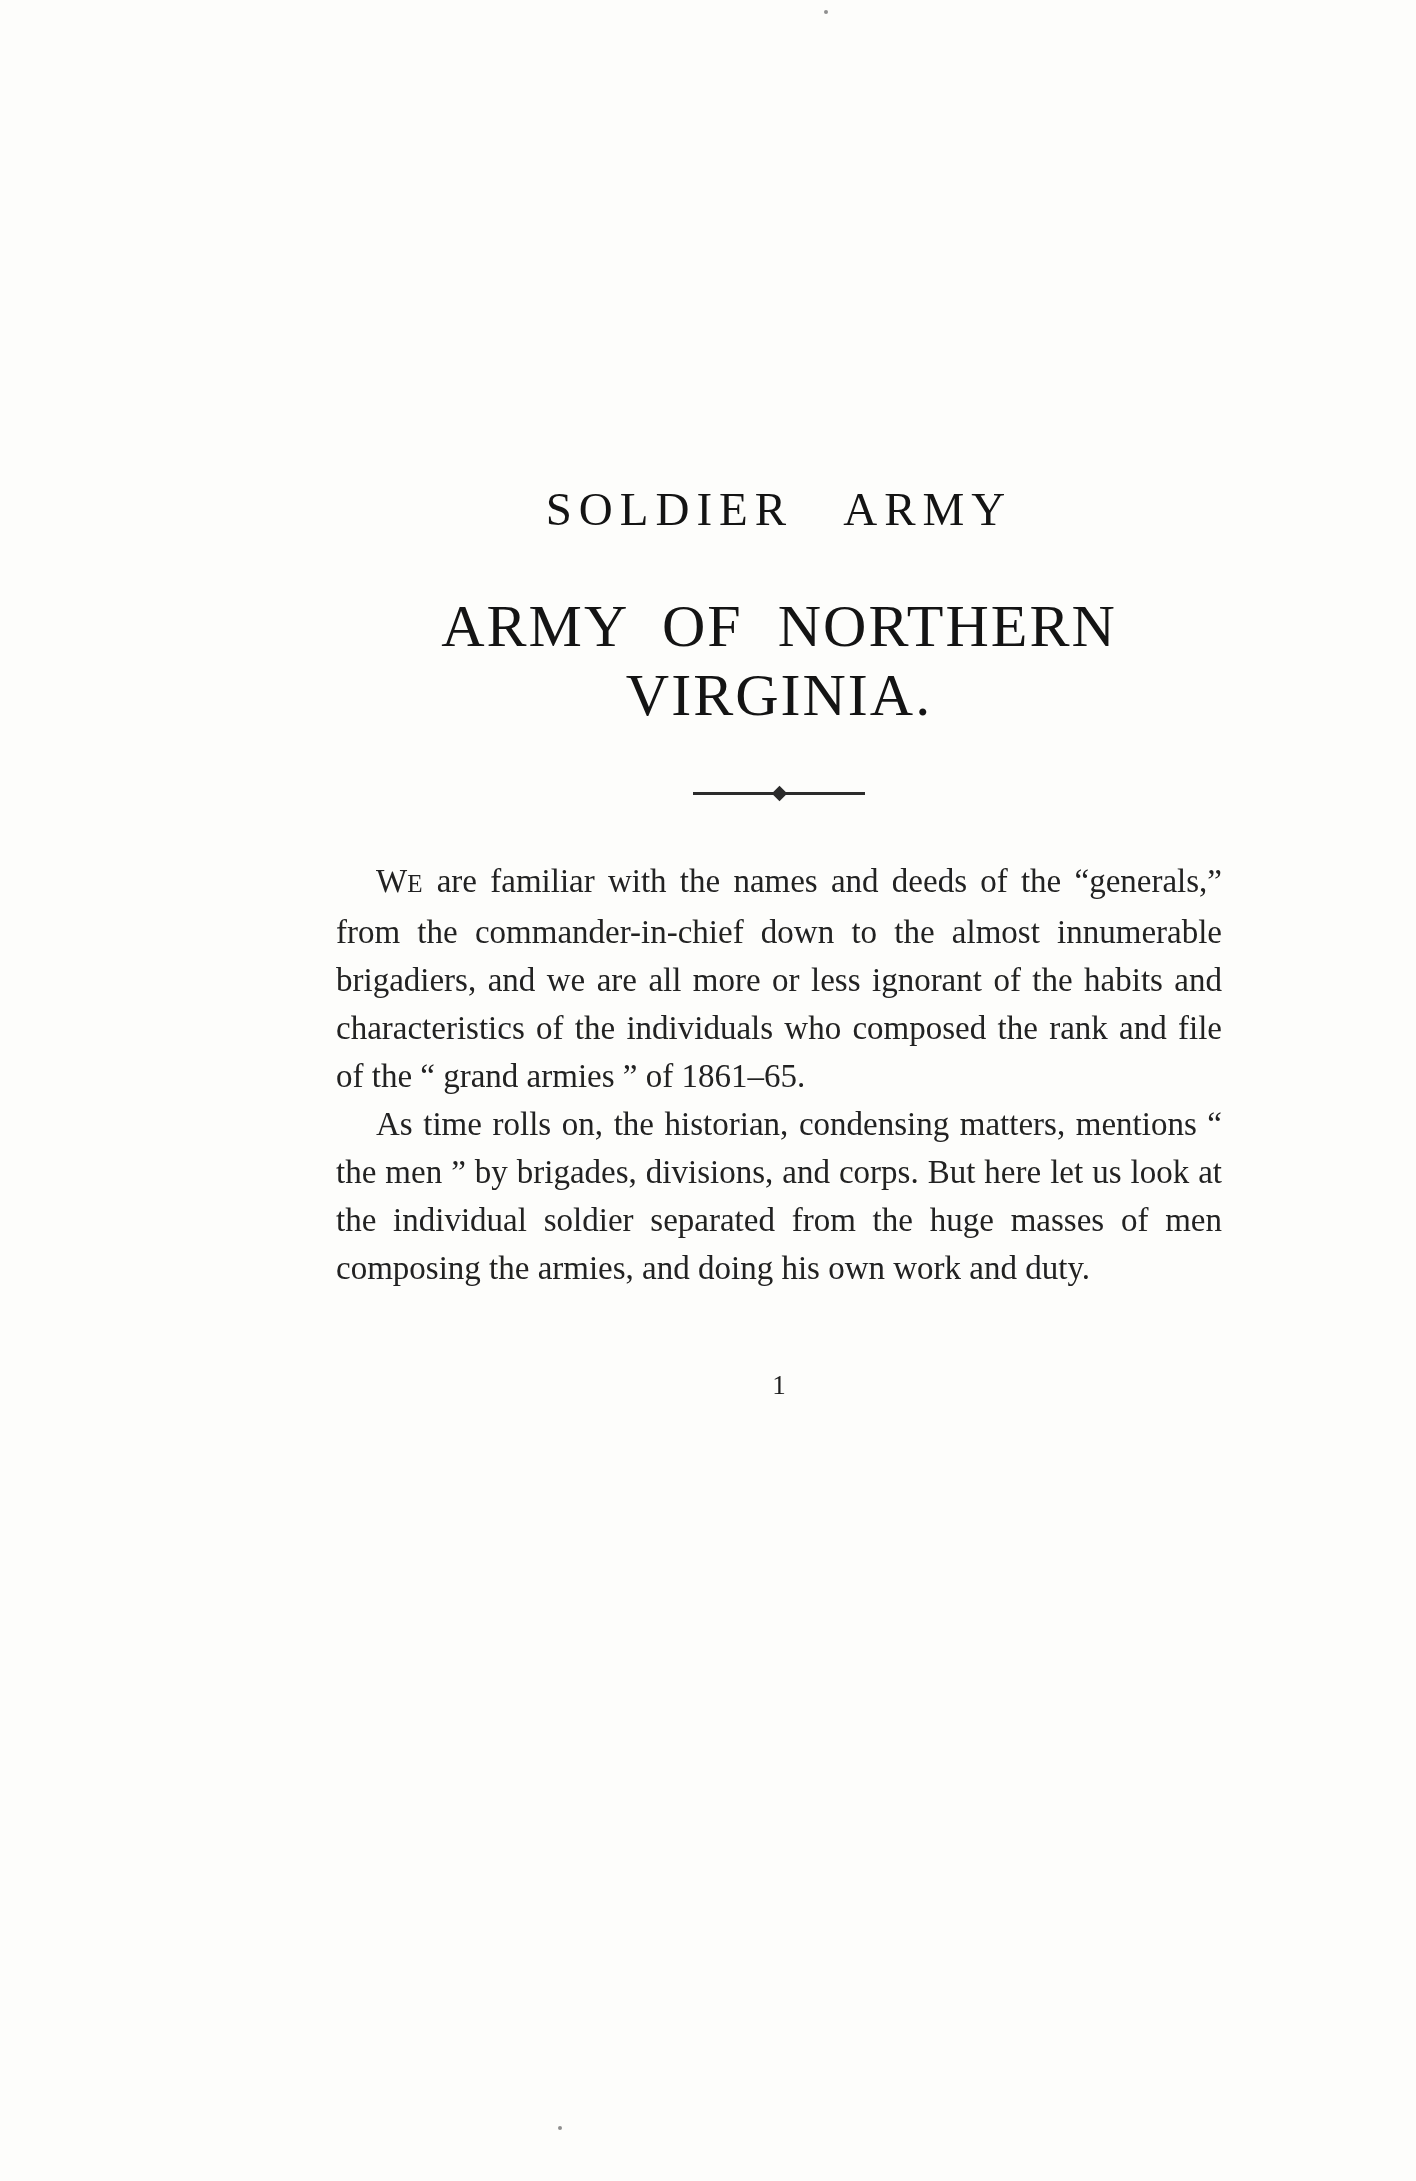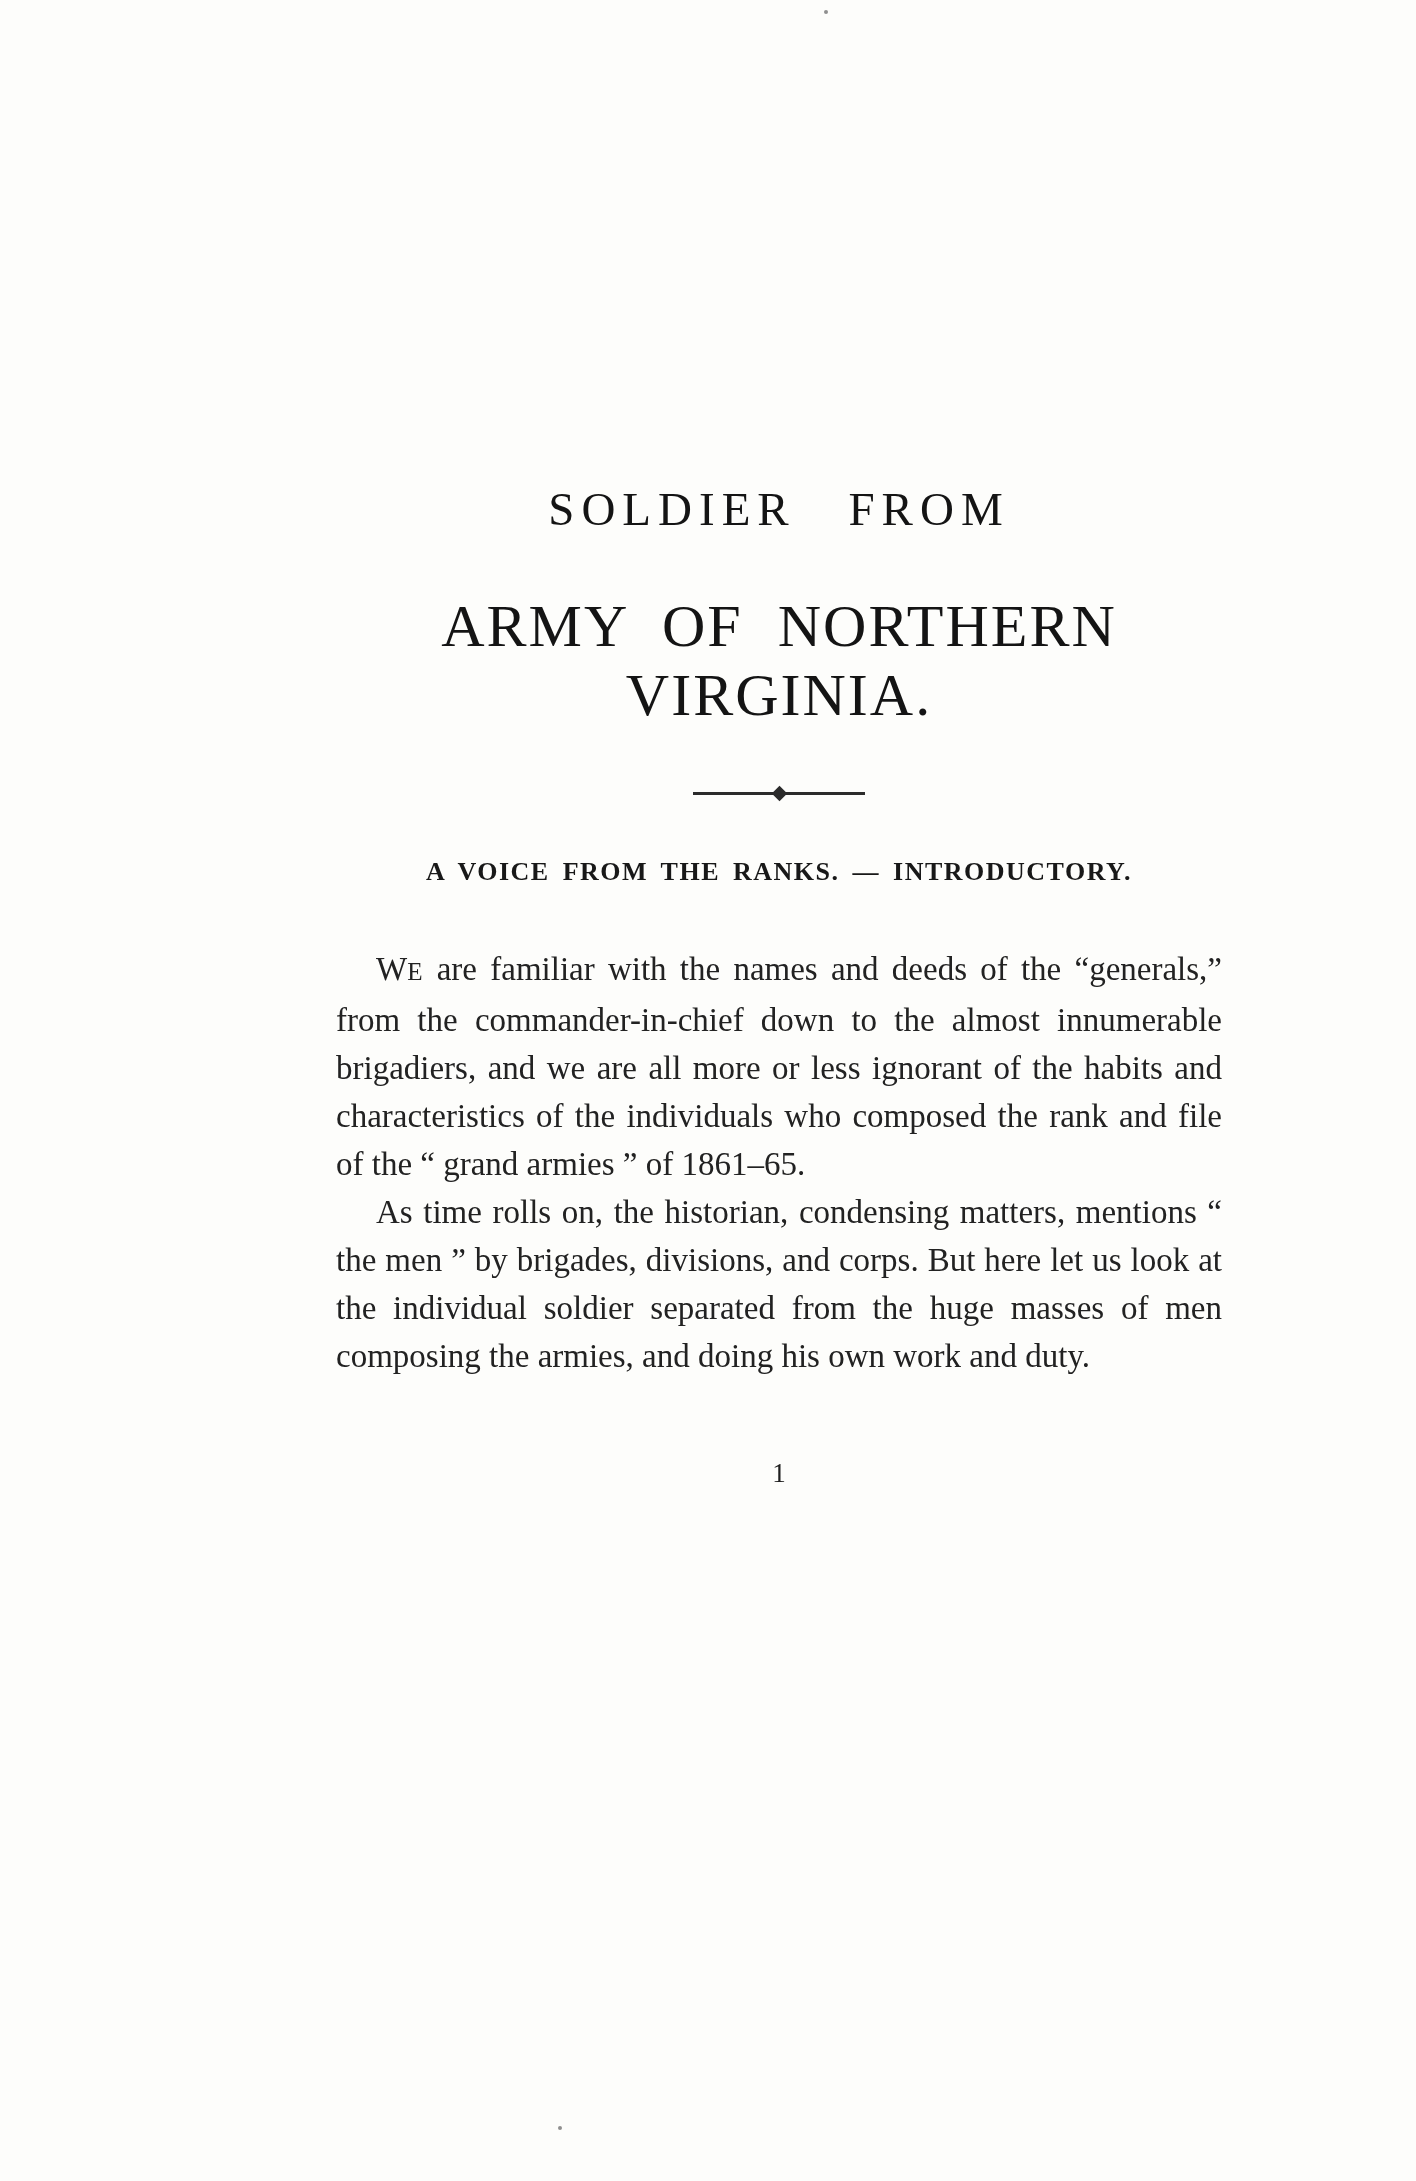--- a/index.html
+++ b/index.html
@@ -117,33 +117,32 @@
 </style>
 </head>
 <body>
 
 <div class="page">
 
   <span class="speck speck-top"></span>
 
   <div class="content">
 
-    <h1 class="title">SOLDIER FROM</h1>
+    <h1 class="title">SOLDIER ARMY</h1>
 
 
     <h2 class="subtitle">ARMY OF NORTHERN VIRGINIA.</h2>
 
     <div class="divider">
       <span class="rule"></span>
       <span class="diamond"></span>
       <span class="rule"></span>
     </div>
 
 
-    <h4 class="section-heading">A VOICE FROM THE RANKS. — INTRODUCTORY.</h4>
 
     <div class="body">
 
       <p><span class="lead-initial">W</span><span class="lead-small">E</span><span> are familiar with the names and deeds of the “generals,” from the commander-in-chief down to the almost innumerable brigadiers, and we are all more or less ignorant of the habits and characteristics of the individuals who composed the rank and file of the “ grand armies ” of 1861–65.</span></p>
 
       <p><span>As time rolls on, the historian, condensing matters, mentions “ the men ” by brigades, divisions, and corps. But here let us look at the individual soldier separated from the huge masses of men composing the armies, and doing his own work and duty.</span></p>
 
 
     </div>
 

